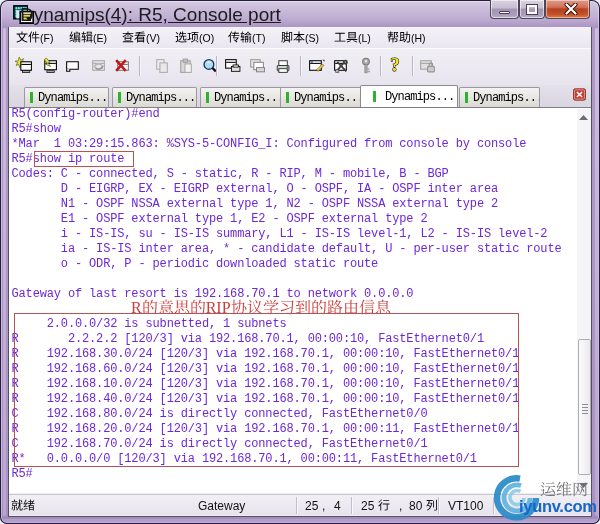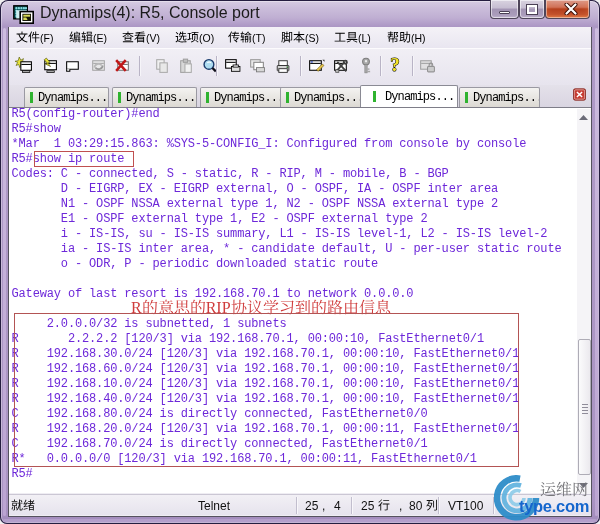--- a/index.html
+++ b/index.html
@@ -6,21 +6,21 @@
 svg.cj { width:1em; height:1em; display:inline-block; vertical-align:-0.12em; fill:currentColor; }
 #win { position:absolute; left:0; top:0; width:600px; height:524px;
   border-radius:8px 8px 7px 7px;
   background:linear-gradient(#d8cee3 0px,#cbbddb 8px,#bfaed2 18px,#ab96c4 27px,#af9ac7 28px,#aa94c3 500px,#a28bbc 524px);
   box-shadow:inset 0 0 0 1px #251d40, inset 0 0 0 2px rgba(255,255,255,0.35); }
 #hl_l,#hl_r { position:absolute; top:28px; width:3px; height:488px;
   background:linear-gradient(#cdbcdf,#bba4d2); border-radius:2px; }
 #hl_l { left:2.5px; } #hl_r { right:2.5px; }
 #hl_b { position:absolute; left:3px; right:3px; bottom:2.5px; height:3px; background:#b49ecb; border-radius:2px; }
 #titlebar { position:absolute; left:0; top:0; width:100%; height:27px; }
-#title { position:absolute; left:40px; top:4px; font-size:16px; color:#1b1b1b; }
+#title { position:absolute; left:20px; top:4px; font-size:19px; color:#1b1b1b;text-decoration:underline; }
 #appicon { position:absolute; left:13px; top:4px; }
 #btns { position:absolute; left:490px; top:0; width:100px; height:19px; }
 .wb { position:absolute; top:0; height:19px; border:1px solid #4e4559; border-top:none;
   background:linear-gradient(#d9d3e0 0%,#c6bdd1 45%,#a294b3 50%,#ab9dbc 85%,#c0b4ce 100%);
   border-radius:0 0 4px 4px; box-shadow:inset 0 0 0 1px rgba(255,255,255,0.55); text-align:center; }
 .wb.red { background:linear-gradient(#dd9c8c 0%,#d07258 40%,#b13c1c 50%,#aa3a20 80%,#c96d43 100%);
   box-shadow:inset 0 0 0 1px rgba(255,255,255,0.45), inset 0 -5px 7px rgba(255,140,70,0.45); }
 .mingl { position:absolute; left:8px; top:10.5px; width:11px; height:3px; background:#fff;
   border:1px solid #4a4054; border-radius:1px; }
 .maxgl { position:absolute; left:7px; top:5px; width:10px; height:9px; border:2px solid #fff;
@@ -418,21 +418,21 @@
               <polygon points="4.5,5 9,0 0,0" fill="#6b6b78"></polygon>
             </svg></div>
 </div>
   </div>
   <div id="status">
         <span style="position:absolute;left:2px;top:4px"><svg class="cj " viewBox="0 0 1000 1000">
             <use href="#s_就"></use>
           </svg><svg class="cj " viewBox="0 0 1000 1000">
             <use href="#s_绪"></use>
           </svg></span>
-        <span style="position:absolute;left:189px;top:4px">Telnet</span>
+        <span style="position:absolute;left:189px;top:4px">Gateway</span>
         <div class="ssep" style="left:287px"></div>
         <span style="position:absolute;left:296px;top:4px">25</span>
         <span style="position:absolute;left:313px;top:4px">,</span>
         <span style="position:absolute;left:325px;top:4px">4</span>
         <div class="ssep" style="left:342px"></div>
         <span style="position:absolute;left:352px;top:4px">25 <svg class="cj " viewBox="0 0 1000 1000">
             <use href="#s_行"></use>
           </svg></span>
         <span style="position:absolute;left:390px;top:4px">,</span>
         <span style="position:absolute;left:400px;top:4px">80 <svg class="cj " viewBox="0 0 1000 1000">
@@ -451,13 +451,13 @@
   <path d="M27 10.5 a13 13 0 1 0 9 12.5" fill="none" stroke="#5fb2de" stroke-width="4.8" opacity="0.92"></path>
   <path d="M26.5 16.5 a7 7 0 1 0 3.5 6.5" fill="none" stroke="#8ecbe8" stroke-width="3.6" opacity="0.92"></path>
  </svg>
  <div id="wmtxt"><svg class="cj " viewBox="0 0 1000 1000">
         <use href="#f_运"></use>
       </svg><svg class="cj " viewBox="0 0 1000 1000">
         <use href="#f_维"></use>
       </svg><svg class="cj " viewBox="0 0 1000 1000">
         <use href="#f_网"></use>
       </svg></div>
- <div id="wmurl">type.com</div>
+ <div id="wmurl">iyunv.com</div>
 </div>
 </body></html>

